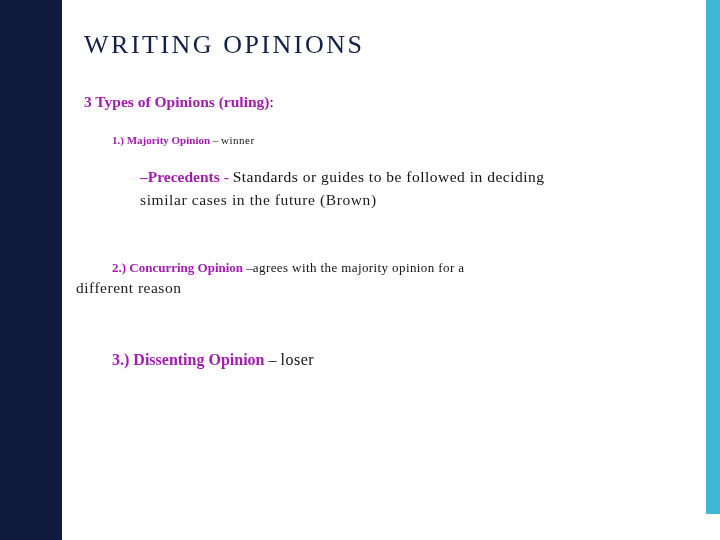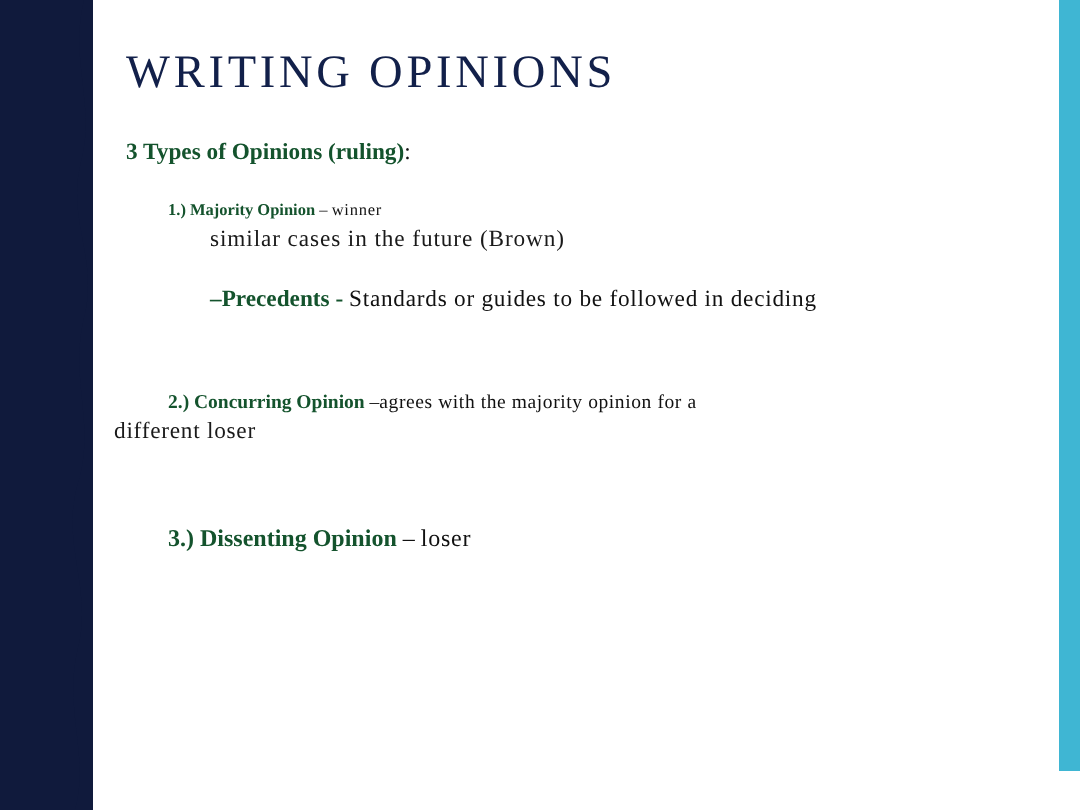--- a/index.html
+++ b/index.html
@@ -60,42 +60,42 @@
     top: 0;
     right: 14px;
     bottom: 0;
   }
 
   .title {
     position: absolute;
     left: 22px;
     top: 30px;
     font-family: "Liberation Serif", serif;
-    font-size: 31px;
+    font-size: 26px;
     letter-spacing: 2.5px;
     color: #12204a;
     white-space: nowrap;
   }
 
   .body-block {
     position: absolute;
     left: 0;
     top: 92px;
     right: 8px;
   }
 
   .line {
     font-family: "Liberation Serif", serif;
     color: #1a1a1a;
     font-size: 15.5px;
     line-height: 1.35;
   }
 
   .red {
-    color: #14532d;
+    color: #a21caf;
     font-weight: bold;
   }
   .dark {
     color: #111111;
   }
 
   .l1 {
     margin-left: 22px;
     font-size: 15.5px;
   }
@@ -161,31 +161,31 @@
       <div class="line l1">
         <span class="red">3 Types of Opinions (ruling)</span><span class="dark">:</span>
       </div>
 
       <div class="line l2">
         <span class="red">1.) Majority Opinion</span>
         <span class="dark">–</span>
         <span class="dark spaced">winner</span>
       </div>
 
-      <div class="line l3-cont">similar cases in the future (Brown)</div>
       <div class="line l3">
         <span class="red">–Precedents -</span>
         <span class="dark spaced">Standards or guides to be followed in deciding</span>
       </div>
+      <div class="line l3-cont">similar cases in the future (Brown)</div>
 
       <div class="line l4">
         <span class="red">2.) Concurring Opinion</span>
         <span class="dark">–</span><span class="dark tail">agrees with the majority opinion for a</span>
       </div>
-      <div class="line l4-cont">different loser</div>
+      <div class="line l4-cont">different reason</div>
 
       <div class="line l5">
         <span class="red">3.) Dissenting Opinion</span>
         <span class="dark">–</span>
         <span class="dark spaced">loser</span>
       </div>
 
     </div>
   </div>
 </div>

